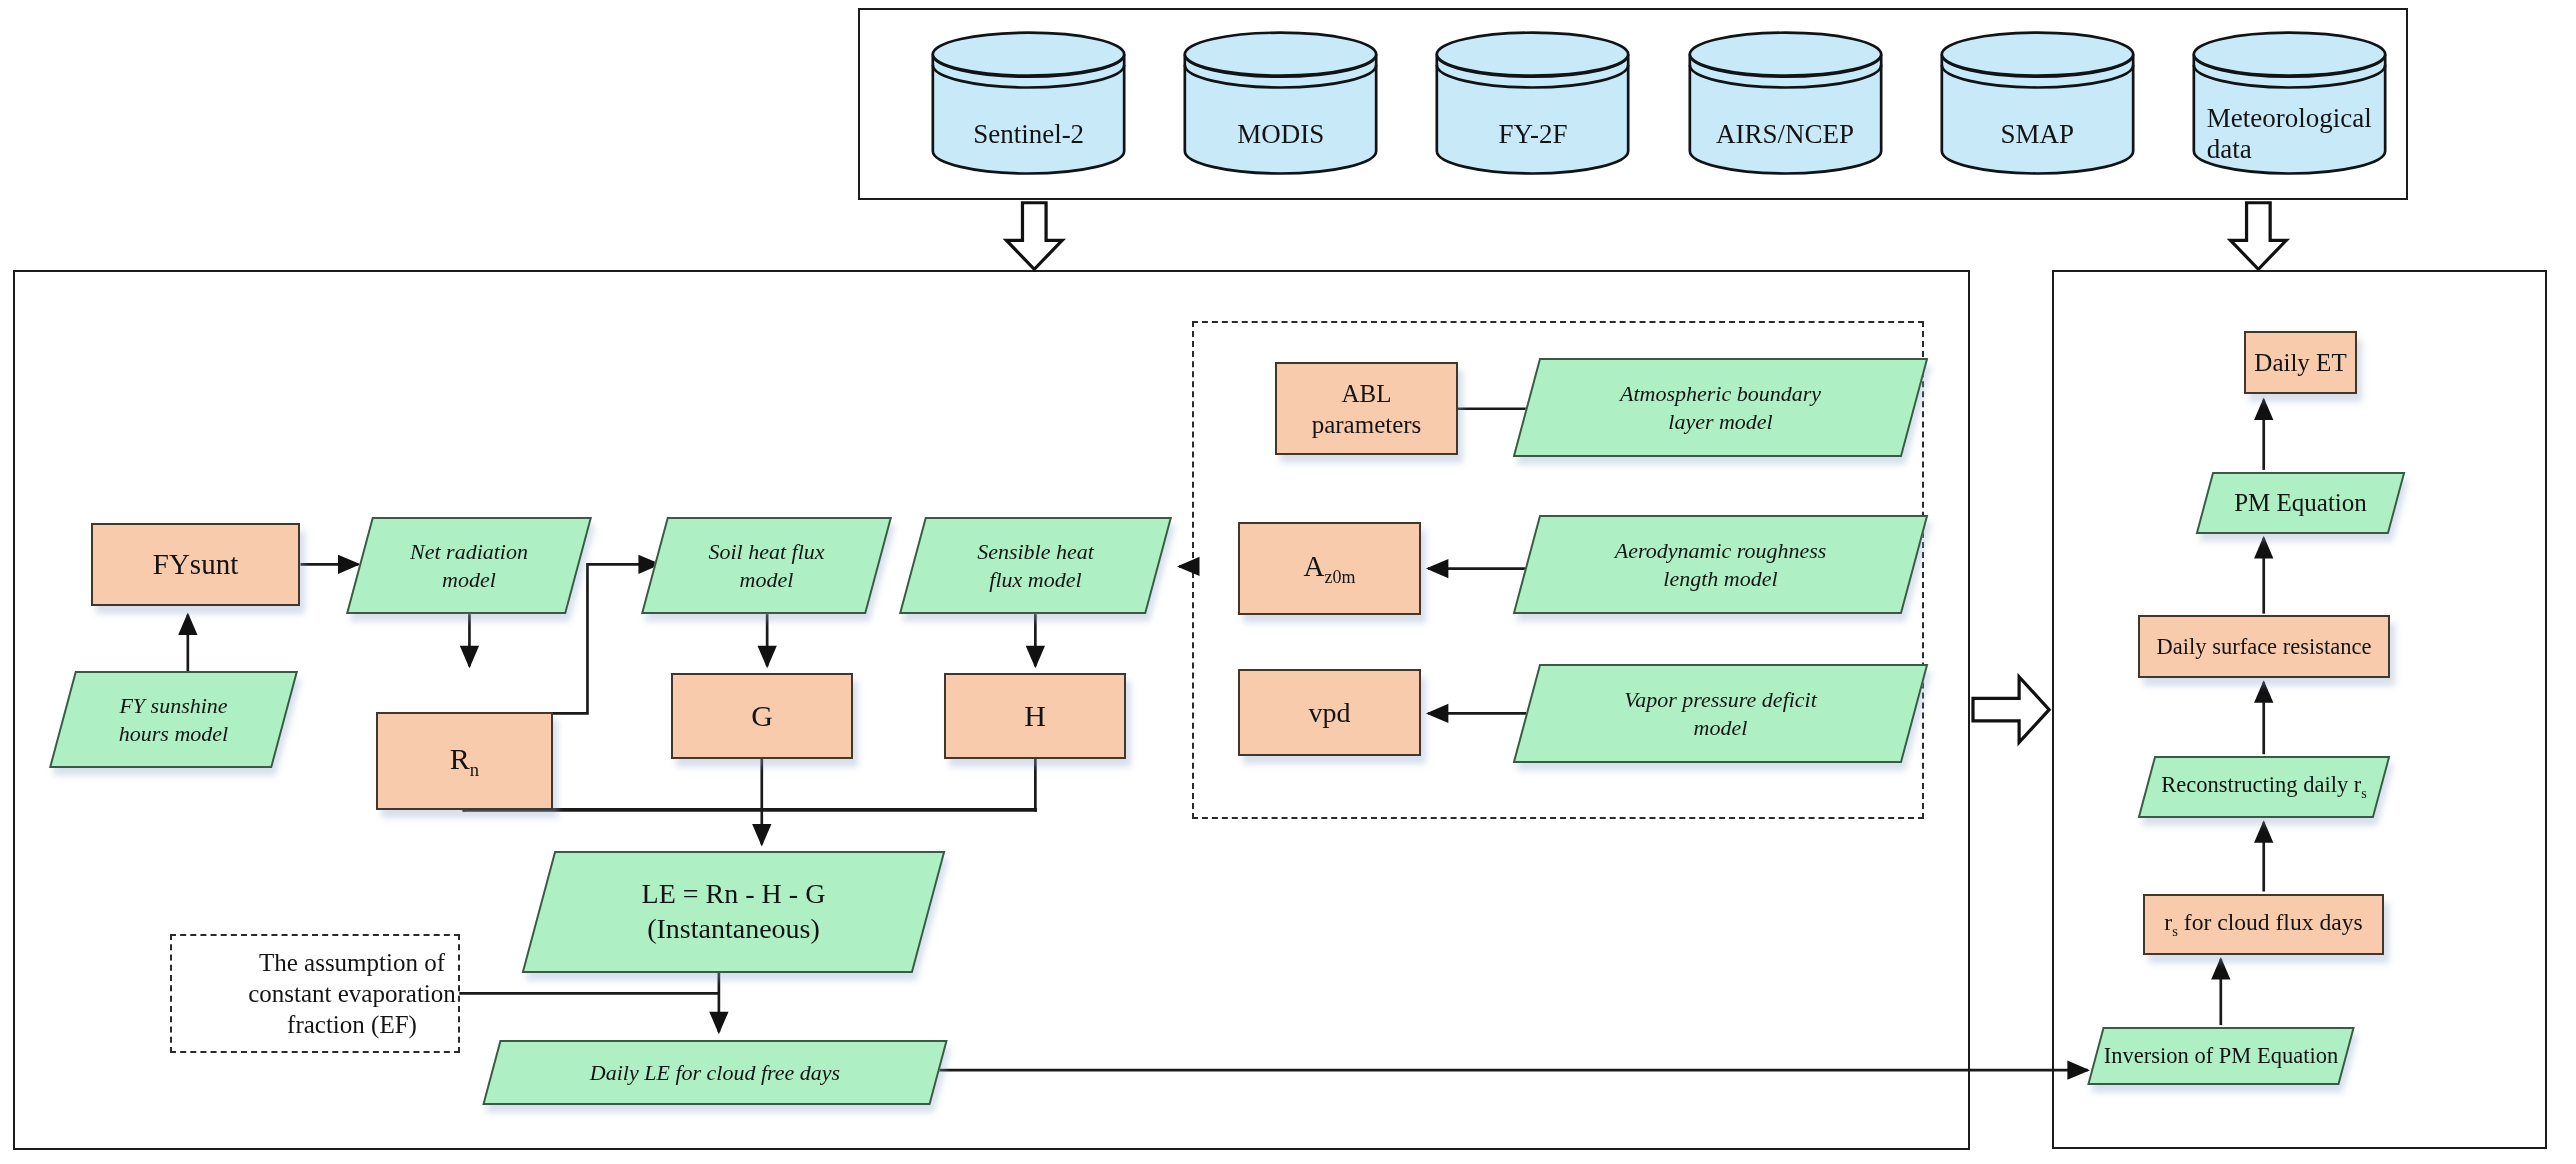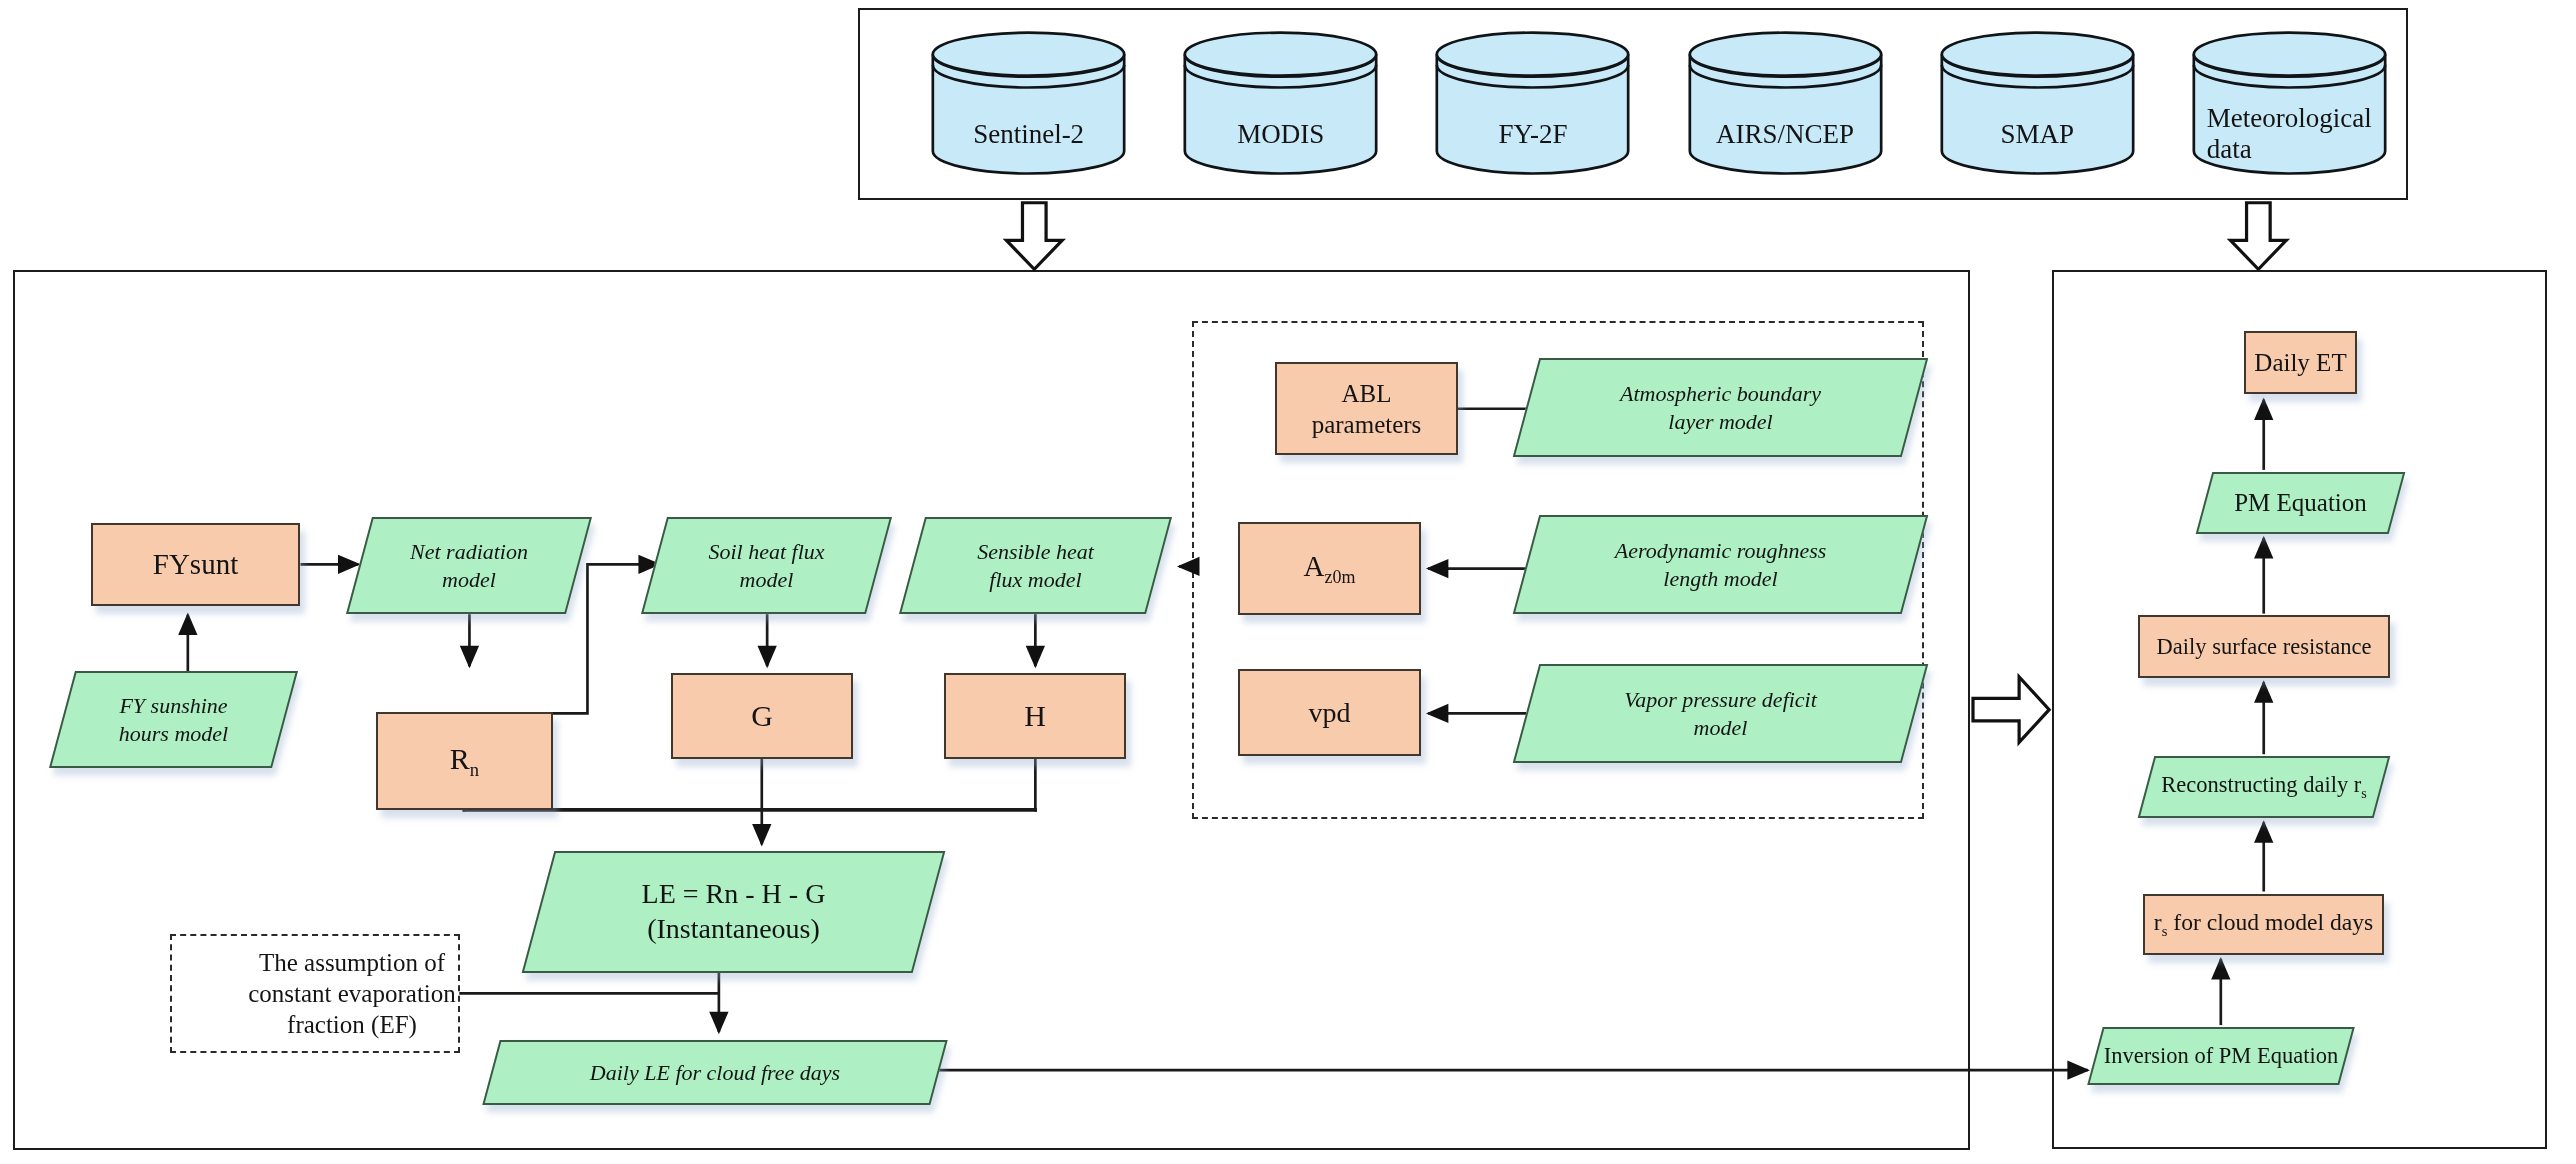--- a/index.html
+++ b/index.html
@@ -231,21 +231,21 @@
   <div class="node box f42" style="left:2138px;top:615px;width:252px;height:63px">
     <span>Daily surface resistance</span>
   </div>
 
   <div class="node f42" style="left:2146px;top:756px;width:236px;height:62px">
     <div class="pg-bg"></div>
     <div class="pg-label lbl"><span>Reconstructing daily r</span><sub>s</sub></div>
   </div>
 
   <div class="node box f44" style="left:2143px;top:894px;width:241px;height:61px">
-    <span class="lbl"><span>r</span><sub>s</sub><span> for cloud model days</span></span>
+    <span class="lbl"><span>r</span><sub>s</sub><span> for cloud flux days</span></span>
   </div>
 
   <div class="node f42" style="left:2095px;top:1027px;width:252px;height:58px">
     <div class="pg-bg"></div>
     <div class="pg-label">Inversion of PM Equation</div>
   </div>
 
 </div>
 
 

